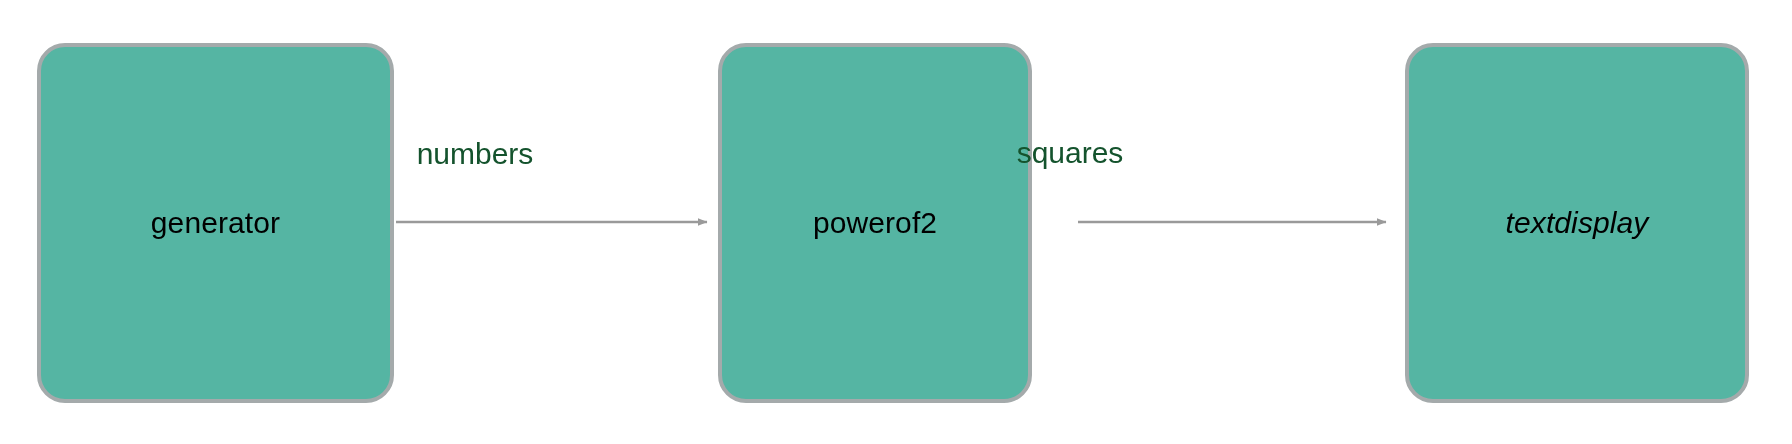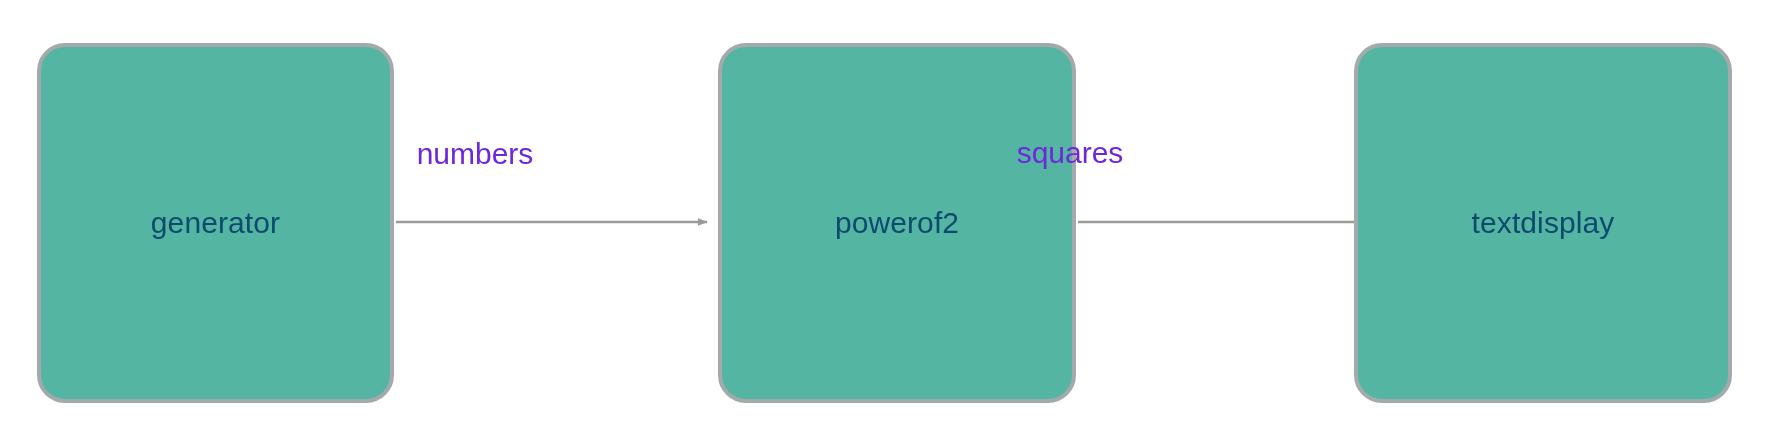--- a/index.html
+++ b/index.html
@@ -24,48 +24,48 @@
     background: #55b5a3;
     border: 4px solid #a4aaab;
     border-radius: 28px;
     display: flex;
     align-items: center;
     justify-content: center;
   }
   .flow-node-label {
     font-family: "Liberation Sans", sans-serif;
     font-size: 30px;
-    color: #0c4a6e;
+    color: #000000;
     line-height: 1;
     letter-spacing: 0.1px;
     white-space: nowrap;
     user-select: none;
   }
   .edge-layer {
     position: absolute;
     left: 0;
     top: 0;
     width: 1792px;
     height: 444px;
     pointer-events: none;
   }
   .edge-label {
     position: absolute;
     font-family: "Liberation Sans", sans-serif;
     font-size: 30px;
-    color: #6d28d9;
+    color: #14532d;
     line-height: 1;
     white-space: nowrap;
     transform: translate(-50%, -50%);
     background: transparent;
     user-select: none;
   }
   #node-generator   { left: 37px;   top: 43px; width: 357px; height: 360px; }
-  #node-powerof2    { left: 718px;  top: 43px; width: 358px; height: 360px; }
-  #node-textdisplay { left: 1354px; top: 43px; width: 378px; height: 360px; }
+  #node-powerof2    { left: 718px;  top: 43px; width: 314px; height: 360px; }
+  #node-textdisplay { left: 1405px; top: 43px; width: 344px; height: 360px; font-style: italic; }
 
   #edge-label-numbers { left: 475px;  top: 154px; }
   #edge-label-squares { left: 1070px; top: 153px; text-align: right; }
 </style>
 </head>
 <body>
 
 <div id="diagram-canvas">
 
   <svg class="edge-layer" viewBox="0 0 1792 444" width="1792" height="444" xmlns="http://www.w3.org/2000/svg">

